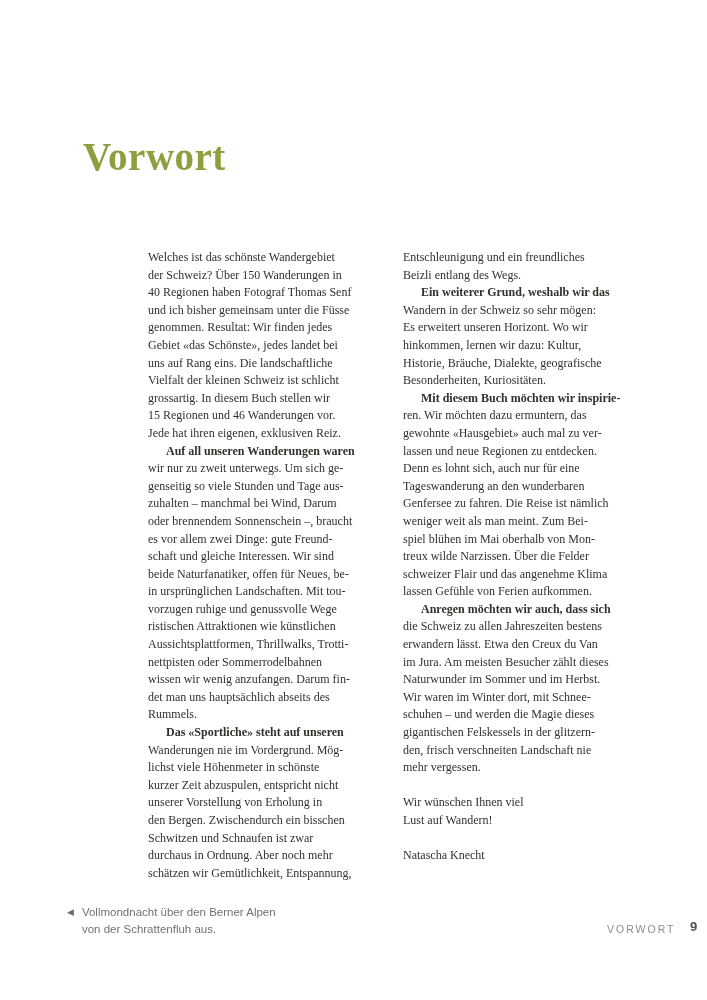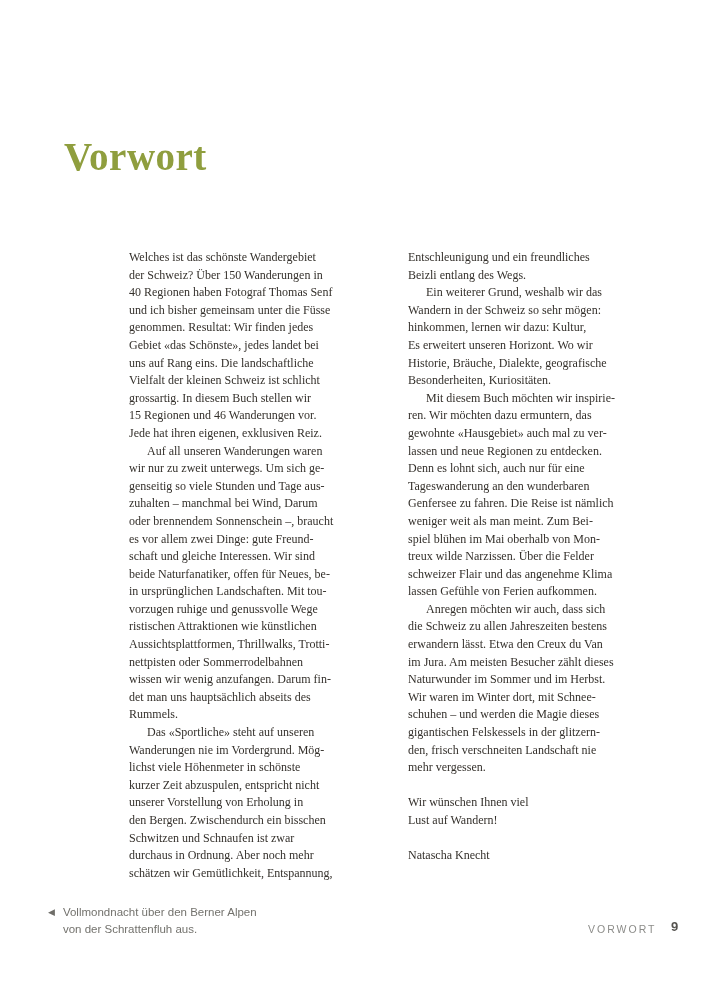--- a/index.html
+++ b/index.html
@@ -3,21 +3,21 @@
 <meta charset="utf-8">
 <style>
   html, body { margin: 0; padding: 0; }
   body {
     width: 707px; height: 1000px;
     background: #ffffff;
     position: relative;
     font-family: "Liberation Serif", serif;
     overflow: hidden;
   }
-  .page { position: absolute; inset: 0; background: #ffffff; }
+  .page { position: absolute; inset: 0; background: #ffffff; margin-left: 19px; }
 
   .page-title {
     position: absolute;
     left: 64px; top: 134px;
     margin: 0;
     font-size: 39px;
     font-weight: 700;
     letter-spacing: 0.5px;
     color: #8F9E3E;
     font-family: "Liberation Serif", serif;
@@ -25,23 +25,23 @@
 
   .col {
     position: absolute;
     top: 249px;
     width: 260px;
     font-size: 12px;
     line-height: 17.6px;
     color: #34302B;
   }
   .col-1 { left: 129px; }
-  .col-2 { left: 408px; }
+  .col-2 { left: 384px; }
   .line { white-space: pre; }
-  .line.indent { padding-left: 18px; }
+  .line.indent { padding-left: 18px; font-weight: bold; }
 
   .caption {
     position: absolute;
     left: 48px; top: 904px;
     display: flex;
     align-items: flex-start;
     gap: 8px;
     font-family: "Liberation Sans", sans-serif;
     font-size: 11.5px;
     line-height: 17px;
@@ -112,22 +112,22 @@
       <div class="line">den Bergen. Zwischendurch ein bisschen</div>
       <div class="line">Schwitzen und Schnaufen ist zwar</div>
       <div class="line">durchaus in Ordnung. Aber noch mehr</div>
       <div class="line">schätzen wir Gemütlichkeit, Entspannung,</div>
     </div>
   <div class="col col-2">
       <div class="line">Entschleunigung und ein freundliches</div>
       <div class="line">Beizli entlang des Wegs.</div>
       <div class="line indent">Ein weiterer Grund, weshalb wir das</div>
       <div class="line">Wandern in der Schweiz so sehr mögen:</div>
+      <div class="line">Es erweitert unseren Horizont. Wo wir</div>
       <div class="line">hinkommen, lernen wir dazu: Kultur,</div>
-      <div class="line">Es erweitert unseren Horizont. Wo wir</div>
       <div class="line">Historie, Bräuche, Dialekte, geografische</div>
       <div class="line">Besonderheiten, Kuriositäten.</div>
       <div class="line indent">Mit diesem Buch möchten wir inspirie-</div>
       <div class="line">ren. Wir möchten dazu ermuntern, das</div>
       <div class="line">gewohnte «Hausgebiet» auch mal zu ver-</div>
       <div class="line">lassen und neue Regionen zu entdecken.</div>
       <div class="line">Denn es lohnt sich, auch nur für eine</div>
       <div class="line">Tageswanderung an den wunderbaren</div>
       <div class="line">Genfersee zu fahren. Die Reise ist nämlich</div>
       <div class="line">weniger weit als man meint. Zum Bei-</div>

